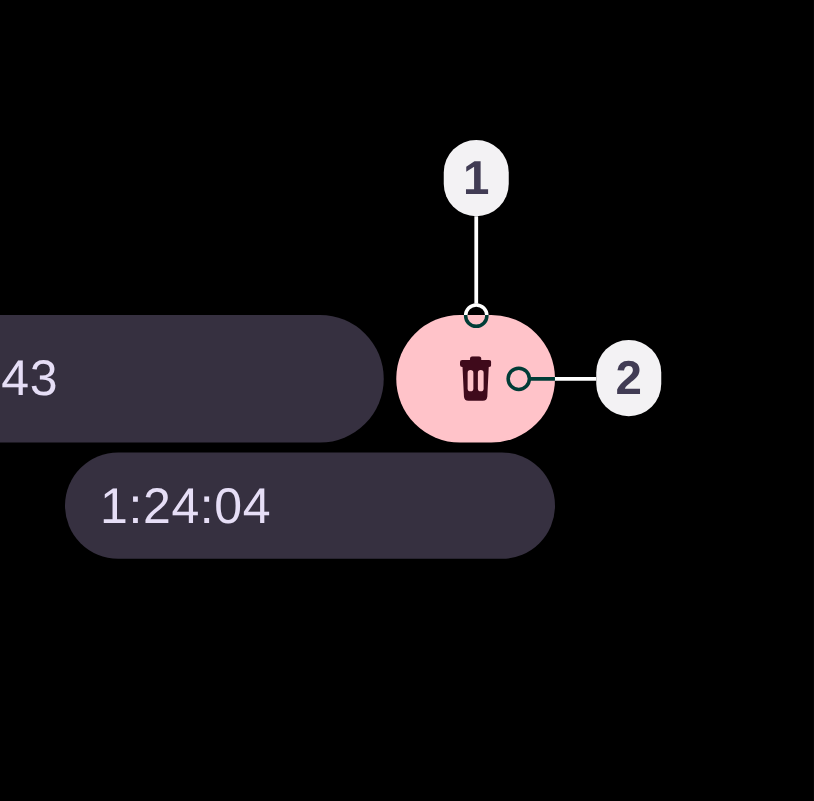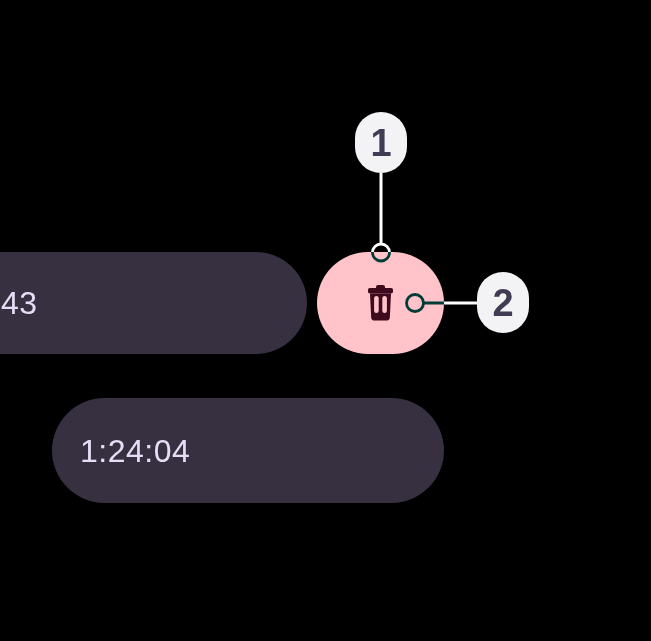--- a/index.html
+++ b/index.html
@@ -12,36 +12,35 @@
     font-family: "Liberation Sans", "DejaVu Sans", sans-serif;
   }
   .pill {
     position: absolute;
     background: var(--pill_bg, #363040);
     color: var(--pill_text, #E6DEF6);
     display: flex;
     align-items: center;
   }
   .pill .time {
-    font-size: 32px;
+    font-size: 40px;
     font-weight: 500;
     letter-spacing: 0.5px;
     line-height: 1;
   }
   .pill-partial {
     left: -123px; top: 252px;
     width: 430px; height: 102px;
     border-radius: 51px;
   }
   .pill-partial .time { margin-left: 124px; }
   .pill-secondary {
     left: 52px; top: 362px;
-    width: 392px; height: 105px;
+    width: 392px; height: 85px;
     border-radius: 52.5px;
-    margin-top: 36px;
   }
   .pill-secondary .time { margin-left: 28px; }
   .delete-btn {
     position: absolute;
     left: 317px; top: 252px;
     width: 127px; height: 102px;
     background: var(--delete_button_bg, #FFC3C9);
     border: none;
     border-radius: 51px;
     padding: 0;

